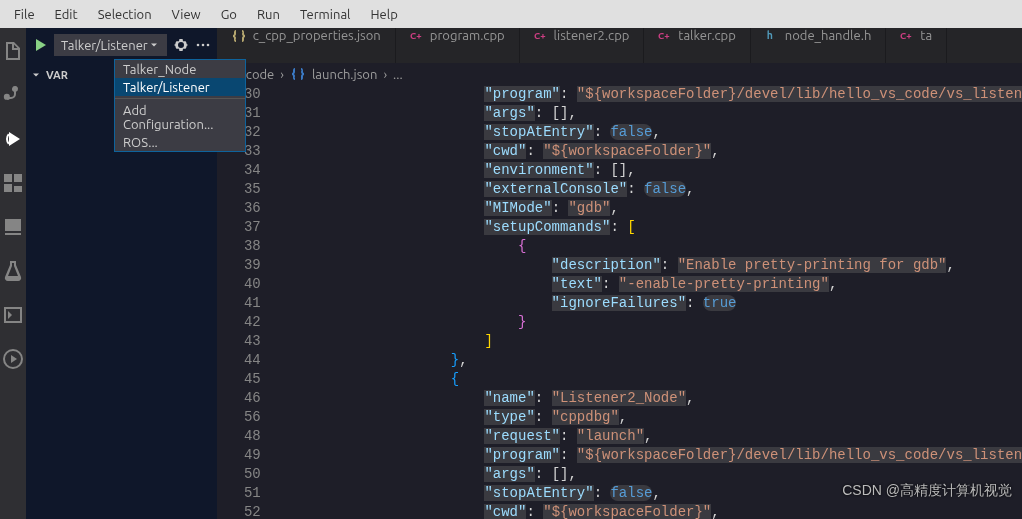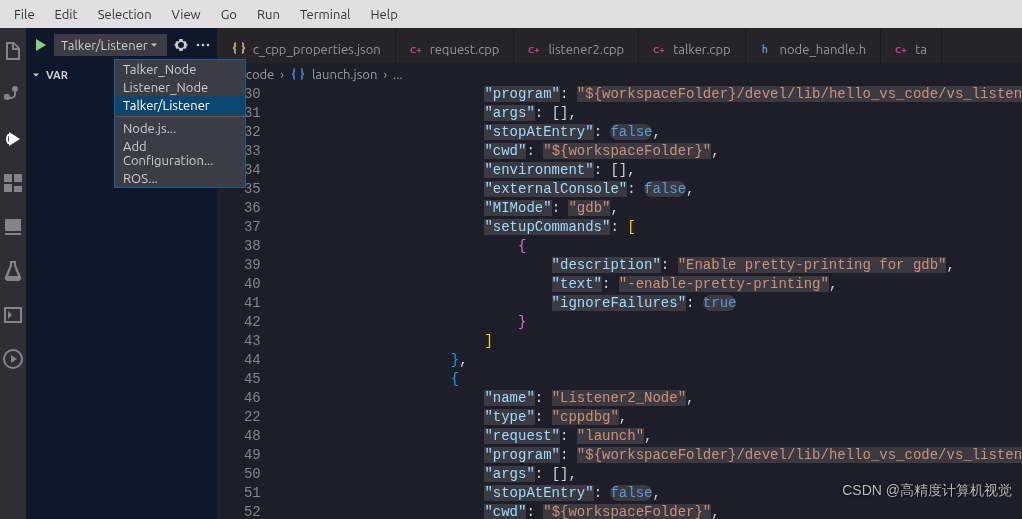--- a/index.html
+++ b/index.html
@@ -18,21 +18,21 @@
 .play-icon { color: #89d185; display:flex; align-items:center; }
 .config-select { flex:1; background: #3c3c44; border:1px solid #3c3c44; color:#ccc; height:22px; display:flex; align-items:center; padding:0 6px; justify-content:space-between; cursor:pointer; }
 .gear-icon, .dots-icon { color:#ccc; cursor:pointer; display:flex; }
 .section-header { height:22px; display:flex; align-items:center; padding-left:4px; gap:4px; font-size:11px; font-weight:700; color:#ccc; cursor:pointer; }
 .dropdown { position:absolute; top:31px; left:88px; width:132px; background:#3c3c44; border:1px solid #0e639c; z-index:10; }
 .dropdown .dd-item { padding:2px 8px; color:#ccc; cursor:pointer; font-size:13px; }
 .dropdown .dd-item.selected { background:#094771; color:#fff; }
 .dropdown hr { border:none; border-top:1px solid #555; margin:2px 0; }
 .editor-area { flex:1; background:#1e1e28; display:flex; flex-direction:column; }
 .tabs { height:35px; background:#252528; display:flex; align-items:stretch; }
-.tab { padding:7px 14px; display:flex; align-items:flex-end; gap:6px; color:#969696; border-right:1px solid #1b1b1e; cursor:pointer; font-size:13px; white-space:nowrap; }
+.tab { padding:0 14px; display:flex; align-items:flex-start; gap:6px; color:#969696; border-right:1px solid #1b1b1e; cursor:pointer; font-size:13px; white-space:nowrap; }
 .tab-icon { display:inline-flex; }
 .tab-icon.json { color:#b5a66f; }
 .tab-icon.cpp { color:#cc3e82; }
 .tab-icon.h { color:#519aba; }
 .breadcrumbs { height:22px; display:flex; align-items:center; padding-left:14px; gap:6px; color:#9d9d9d; font-size:13px; }
 .breadcrumbs .chev { color:#9d9d9d; }
 .editor { flex:1; display:flex; overflow:hidden; font-family:"Consolas","Courier New",monospace; font-size:14px; line-height:19px; }
 .gutter { width:62px; background:#1e1e28; text-align:right; padding-right:18px; color:#858585; user-select:none; }
 .gutter .ln { height:19px; }
 .code { flex:1; padding-left:4px; white-space:pre; position:relative; }
@@ -132,24 +132,22 @@
           <svg width="16" height="16" viewBox="0 0 16 16">
             <circle cx="3" cy="8" r="1.3" fill="currentColor"></circle>
             <circle cx="8" cy="8" r="1.3" fill="currentColor"></circle>
             <circle cx="13" cy="8" r="1.3" fill="currentColor"></circle>
           </svg>
         </span>
     </div>
 
     <div class="dropdown">
         <div class="dd-item">Talker_Node</div>
-        <div class="dd-item">Listener_Node</div>
         <div class="dd-item selected">Talker/Listener</div>
         <hr>
-        <div class="dd-item">Node.js...</div>
         <div class="dd-item">Add Configuration...</div>
         <div class="dd-item">ROS...</div>
       </div>
 
     <div class="section-header" style="margin-top:2px;">
       <span>
           <svg width="12" height="12" viewBox="0 0 16 16">
             <path fill="currentColor" d="M4 6l4 4 4-4H4z"></path>
           </svg>
         </span>
@@ -167,21 +165,21 @@
             </svg>
           </span>
           <span>c_cpp_properties.json</span>
         </div>
         <div class="tab">
           <span class="tab-icon cpp">
             <svg width="14" height="14" viewBox="0 0 16 16">
               <text x="0" y="12" font-size="11" font-weight="bold" fill="currentColor">C+</text>
             </svg>
           </span>
-          <span>request.cpp</span>
+          <span>program.cpp</span>
         </div>
         <div class="tab">
           <span class="tab-icon cpp">
             <svg width="14" height="14" viewBox="0 0 16 16">
               <text x="0" y="12" font-size="11" font-weight="bold" fill="currentColor">C+</text>
             </svg>
           </span>
           <span>listener2.cpp</span>
         </div>
         <div class="tab">
@@ -233,21 +231,21 @@
           <div class="ln">37</div>
           <div class="ln">38</div>
           <div class="ln">39</div>
           <div class="ln">40</div>
           <div class="ln">41</div>
           <div class="ln">42</div>
           <div class="ln">43</div>
           <div class="ln">44</div>
           <div class="ln">45</div>
           <div class="ln">46</div>
-          <div class="ln">22</div>
+          <div class="ln">56</div>
           <div class="ln">48</div>
           <div class="ln">49</div>
           <div class="ln">50</div>
           <div class="ln">51</div>
           <div class="ln">52</div>
         </div>
       <div class="code"><div class="line">                        <span class="k">"program"</span><span class="p">: </span><span class="s">"${workspaceFolder}/devel/lib/hello_vs_code/vs_listener"</span></div><div class="line">                        <span class="k">"args"</span><span class="p">: [],</span></div><div class="line">                        <span class="k">"stopAtEntry"</span><span class="p">: </span><span class="b">false</span><span class="p">,</span></div><div class="line">                        <span class="k">"cwd"</span><span class="p">: </span><span class="s">"${workspaceFolder}"</span><span class="p">,</span></div><div class="line">                        <span class="k">"environment"</span><span class="p">: [],</span></div><div class="line">                        <span class="k">"externalConsole"</span><span class="p">: </span><span class="b">false</span><span class="p">,</span></div><div class="line">                        <span class="k">"MIMode"</span><span class="p">: </span><span class="s">"gdb"</span><span class="p">,</span></div><div class="line">                        <span class="k">"setupCommands"</span><span class="p">: </span><span class="br">[</span></div><div class="line">                            <span class="br2">{</span></div><div class="line">                                <span class="k">"description"</span><span class="p">: </span><span class="s">"Enable pretty-printing for gdb"</span><span class="p">,</span></div><div class="line">                                <span class="k">"text"</span><span class="p">: </span><span class="s">"-enable-pretty-printing"</span><span class="p">,</span></div><div class="line">                                <span class="k">"ignoreFailures"</span><span class="p">: </span><span class="b">true</span></div><div class="line">                            <span class="br2">}</span></div><div class="line">                        <span class="br">]</span></div><div class="line">                    <span class="br3">}</span><span class="p">,</span></div><div class="line">                    <span class="br3">{</span></div><div class="line">                        <span class="k">"name"</span><span class="p">: </span><span class="s">"Listener2_Node"</span><span class="p">,</span></div><div class="line">                        <span class="k">"type"</span><span class="p">: </span><span class="s">"cppdbg"</span><span class="p">,</span></div><div class="line">                        <span class="k">"request"</span><span class="p">: </span><span class="s">"launch"</span><span class="p">,</span></div><div class="line">                        <span class="k">"program"</span><span class="p">: </span><span class="s">"${workspaceFolder}/devel/lib/hello_vs_code/vs_listener2"</span></div><div class="line">                        <span class="k">"args"</span><span class="p">: [],</span></div><div class="line">                        <span class="k">"stopAtEntry"</span><span class="p">: </span><span class="b">false</span><span class="p">,</span></div><div class="line">                        <span class="k">"cwd"</span><span class="p">: </span><span class="s">"${workspaceFolder}"</span><span class="p">,</span></div></div>
     </div>
   </div>
 </div>

